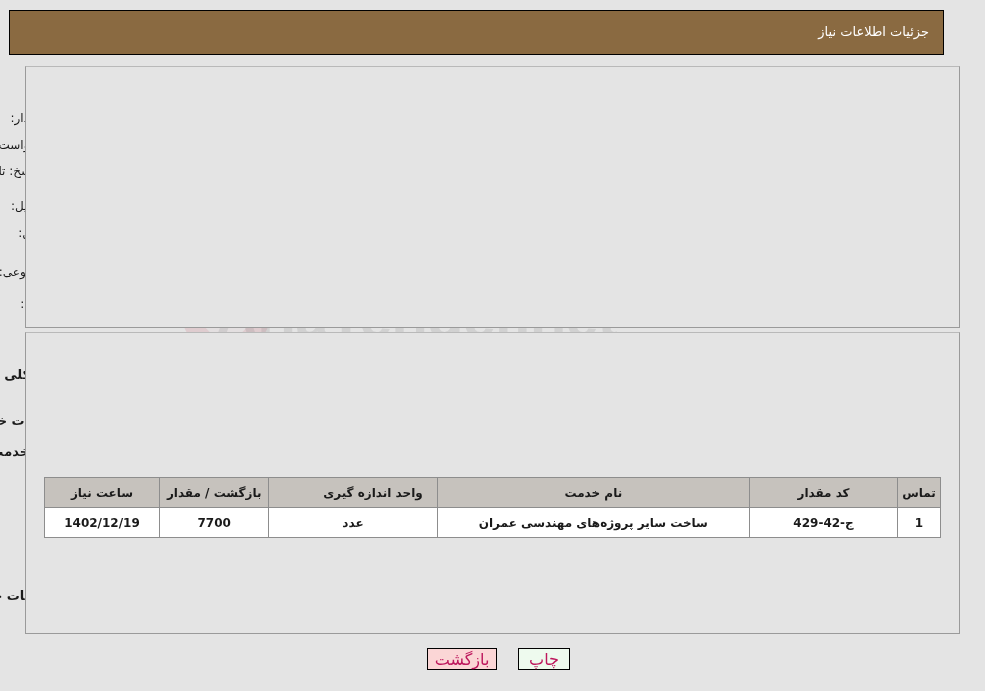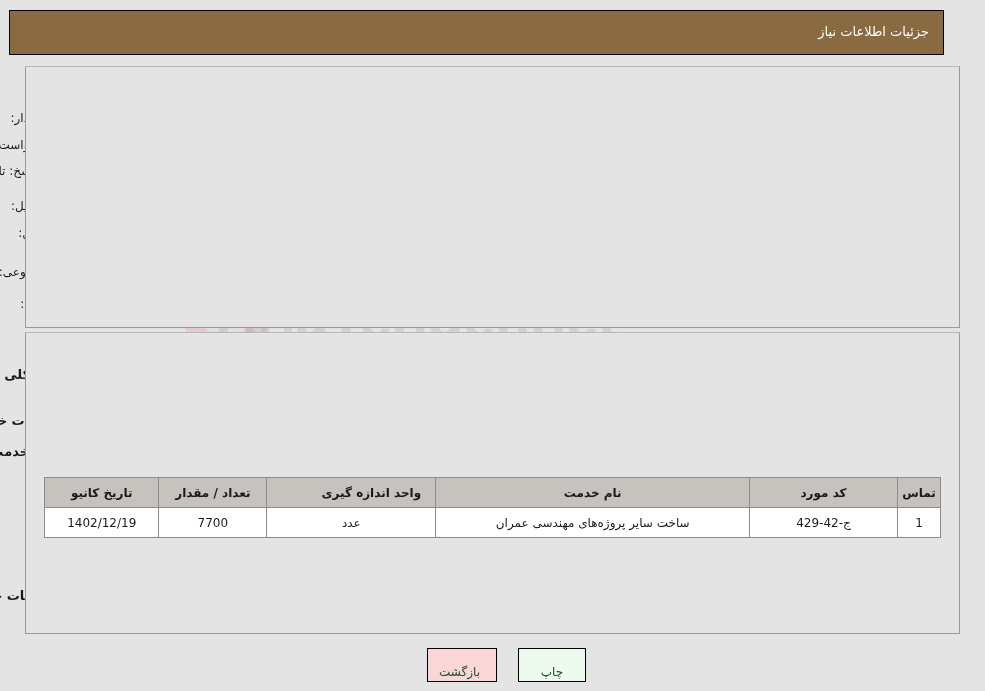--- a/index.html
+++ b/index.html
@@ -241,33 +241,34 @@
     font-size: 12px;
   }
   table.items td {
     border: 1px solid #8d8d8d;
     height: 25px;
     padding: 2px 0;
     text-align: center;
     background: #ffffff;
     color: #1a1a1a;
     font-size: 12px;
+    font-weight: bold;
   }
   td.cell-name { text-align: center; }
 
   .btn {
     position: absolute;
     box-sizing: border-box;
     border: 1px solid #000000;
-    font-size: 12px;
+    font-size: 16px;
     text-align: center;
     cursor: pointer;
     font-family: "DejaVu Sans", "Liberation Sans", sans-serif;
-    color: #14532d;
-    padding: 16px;
+    color: #be185d;
+    padding: 0;
   }
   .btn-print  { background: #eefaee; }
   .btn-back   { background: #fbd6d6; }
 </style>
 </head>
 <body>
 
 <div class="page">
 
   <div class="watermark">
@@ -334,40 +335,40 @@
 
   <div class="section-title" style="right:920px; top:413px;">اطلاعات خدمات مورد نیاز</div>
 
   <div class="bold-label" style="right:920px; top:444px;">گروه خدمت:</div>
   <div class="fld right" style="left:178px; top:437px; width:676px; height:24px; line-height:20px;">ساختمان</div>
 
   <table class="items">
     <thead>
       <tr>
         <th style="width:34px;">تماس</th>
-        <th style="width:155px;">کد مورد</th>
+        <th style="width:155px;">کد مقدار</th>
         <th style="width:350px;">نام خدمت</th>
         <th style="width:135px;padding-left:44px;">واحد اندازه گیری</th>
-        <th style="width:110px;">تعداد / مقدار</th>
-        <th style="width:113px;">تاریخ کانیو</th>
+        <th style="width:110px;">بازگشت / مقدار</th>
+        <th style="width:113px;">ساعت نیاز</th>
       </tr>
     </thead>
     <tbody>
       <tr>
         <td>1</td>
         <td>ج-42-429</td>
         <td class="cell-name">ساخت سایر پروژه‌های مهندسی عمران</td>
         <td>عدد</td>
         <td>7700</td>
         <td>1402/12/19</td>
       </tr>
     </tbody>
   </table>
 
   <div class="bold-label" style="right:920px; top:588px;">توضیحات خریدار:</div>
   <div class="ta" style="left:75px; top:544px; width:788px; height:77px; line-height:19px;">تحویل کلیه اقلام و تخلیه آن در روستای تندک می باشد
 خرید 5040عدد کانیو پرسی تخت 35*50-15---1512عددجدول 35*50*15---80متر مربع کفپوش 10*20-تحویل  تخلیه اقلام تندک</div>
   <div class="ta-grip" style="left:77px; top:609px;">◥</div>
 
-  <button class="btn btn-print" style="left:518px; top:648px; width:68px; height:22px;">چاپ</button>
+  <button class="btn btn-print" style="left:518px; top:648px; width:52px; height:22px;">چاپ</button>
   <button class="btn btn-back" style="left:427px; top:648px; width:70px; height:22px;">بازگشت</button>
 
 </div>
 
 </body></html>

